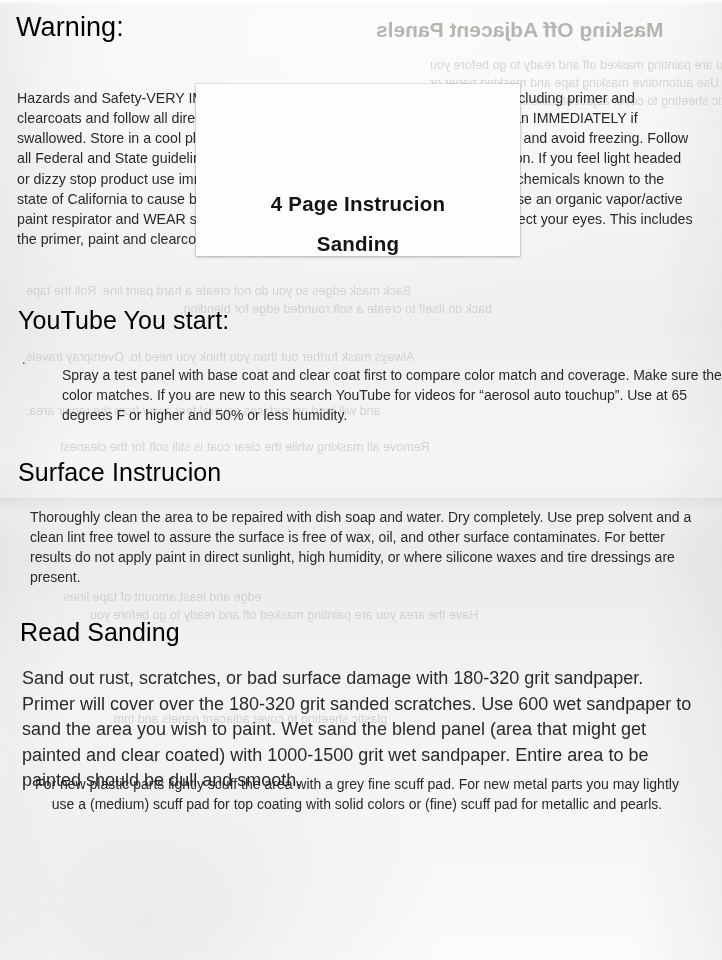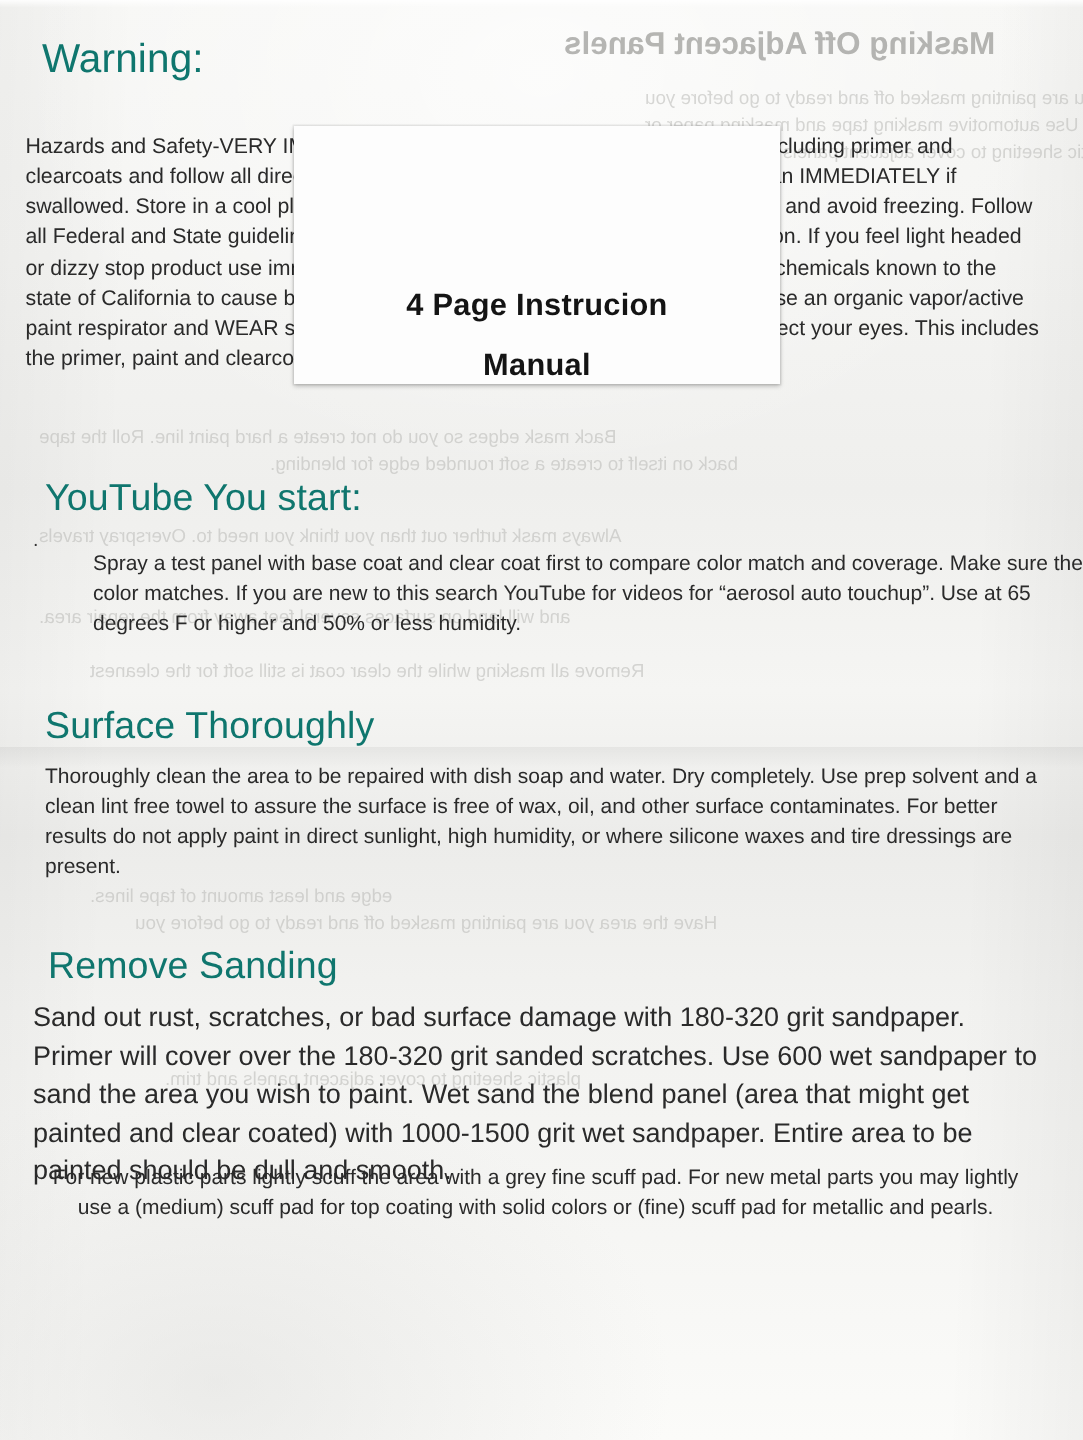--- a/index.html
+++ b/index.html
@@ -57,22 +57,22 @@
   }
 
   .content {
     position: relative;
     z-index: 3;
   }
 
   h2.heading {
     font-family: "Liberation Sans", sans-serif;
     font-weight: normal;
-    color: #0f766e;
-    margin: 12px;
+    color: #000000;
+    margin: 0;
     letter-spacing: 0.1px;
   }
   p.para {
     font-family: "Liberation Sans", sans-serif;
     color: #2a2a2a;
     margin: 0;
     line-height: 1.42;
   }
 
   
@@ -154,25 +154,25 @@
   <div class="bleed body" style="left:110px; top:712px;">plastic sheeting to cover adjacent panels and trim.</div>
 
   <div class="content">
     <h2 class="heading" id="warn-heading">Warning:</h2>
     <p class="para" id="warn-body">Hazards and Safety-VERY IMPORTANT. Read all warnings on touch-up paint including primer and clearcoats and follow all directions. Keep out of reach of children. Call a physician IMMEDIATELY if swallowed. Store in a cool place at temps under 120F. DO NOT STORE IN CAR and avoid freezing. Follow all Federal and State guidelines for proper disposal. Use with adequate ventilation. If you feel light headed or dizzy stop product use immediately and call physician. This product contains chemicals known to the state of California to cause birth defects, cancer and other reproductive harm. Use an organic vapor/active paint respirator and WEAR safety goggles when using any spray product to protect your eyes. This includes the primer, paint and clearcoat.</p>
 
     <h2 class="heading" id="before-heading">YouTube You start:</h2>
     <div id="before-dot">.</div>
     <p class="para" id="before-body">Spray a test panel with base coat and clear coat first to compare color match and coverage. Make sure the color matches.  If you are new to this search YouTube for videos for “aerosol auto touchup”.  Use at 65 degrees F or higher and 50% or less humidity.</p>
 
-    <h2 class="heading" id="surface-heading">Surface Thoroughly</h2>
+    <h2 class="heading" id="surface-heading">Surface Instrucion</h2>
     <p class="para" id="surface-body">Thoroughly clean the area to be repaired with dish soap and water.  Dry completely. Use prep solvent and a clean lint free towel to assure the surface is free of wax, oil, and other surface contaminates. For better results do not apply paint in direct sunlight, high humidity, or where silicone waxes and tire dressings are present.</p>
 
-    <h2 class="heading" id="sanding-heading">Remove Sanding</h2>
+    <h2 class="heading" id="sanding-heading">Read Sanding</h2>
     <p class="para" id="sanding-body1">Sand out rust, scratches, or bad surface damage with 180-320 grit sandpaper. Primer will cover over the 180-320 grit sanded scratches. Use 600 wet sandpaper to sand the area you wish to paint. Wet sand the blend panel (area that might get painted and clear coated) with 1000-1500 grit wet sandpaper. Entire area to be painted should be dull and smooth.</p>
     <p class="para" id="sanding-body2">For new plastic parts lightly scuff the area with a grey fine scuff pad. For new metal parts you may lightly use a (medium) scuff pad for top coating with solid colors or (fine) scuff pad for metallic and pearls.</p>
   </div>
 
   <div id="label-card">
     <div class="label-line">4 Page Instrucion</div>
-    <div class="label-line">Manual</div>
+    <div class="label-line">Sanding</div>
   </div>
 </div>
 
 </body></html>

